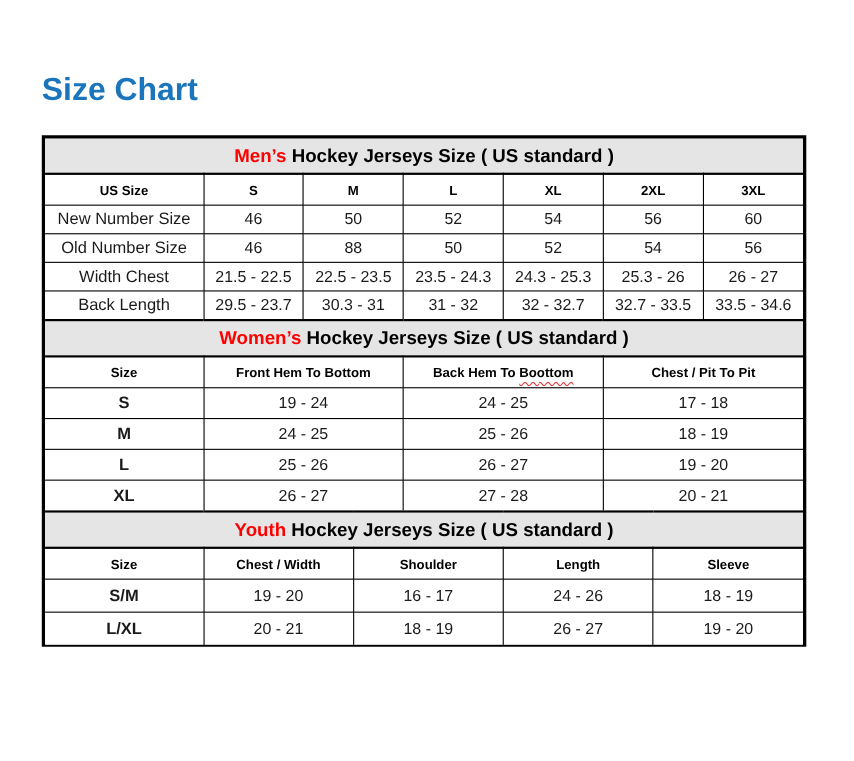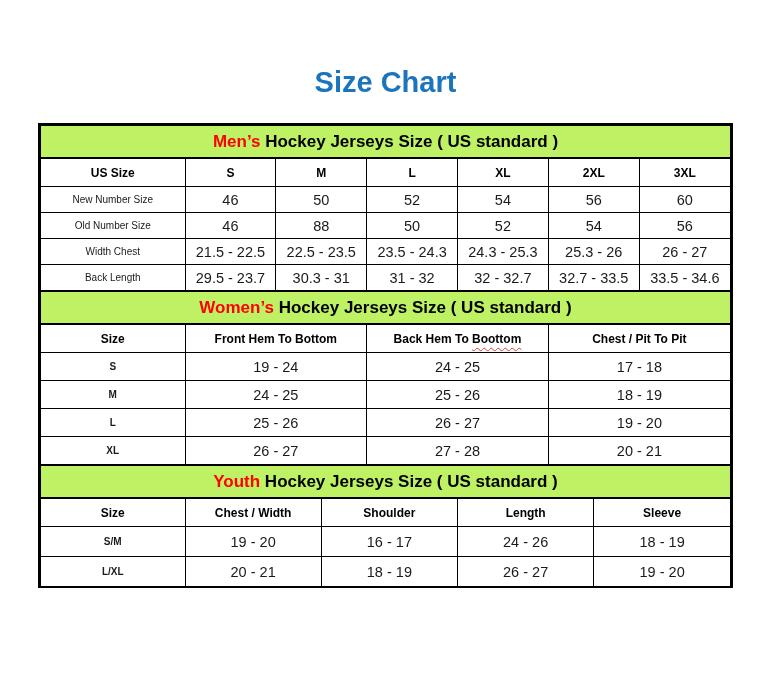--- a/index.html
+++ b/index.html
@@ -13,21 +13,20 @@
     width: 776px;
     height: 692px;
     background: #ffffff;
     overflow: hidden;
   }
   .page-title {
     position: absolute;
     left: 38px;
     top: 66px;
     width: 695px;
-    text-align: center;
     font-size: 29px;
     font-weight: bold;
     color: #1b75bc;
     letter-spacing: 0px;
   }
   .chart-wrap {
     position: absolute;
     left: 38px;
     top: 123px;
     width: 695px;
@@ -49,40 +48,40 @@
     font-size: 14.5px;
     color: #1a1a1a;
     overflow: hidden;
     white-space: nowrap;
   }
   table.size-table td:first-child, table.size-table th:first-child { border-left: none; }
   table.size-table td:last-child,  table.size-table th:last-child  { border-right: none; }
   table.size-table tr:last-child td { border-bottom: none; }
 
   tr.band td {
-    background: #bef264;
+    background: #e5e5e5;
     border-top: 2px solid #000;
     border-bottom: 2px solid #000;
     height: 31px;
     font-size: 17px;
     font-weight: bold;
     color: #000;
   }
   table.size-table:first-child tr.band td { border-top: none; }
   tr.band .accent { color: #ff0000; }
 
   tr.head th {
     height: 27px;
     font-weight: bold;
     font-size: 12px;
     color: #000;
     background: #fff;
   }
   tr.datarow td { background: #fff; }
-  tr.datarow td.rowlabel { font-size: 10px; }
+  tr.datarow td.rowlabel { font-size: 15px; }
   tr.datarow td.rowlabel.bold { font-weight: bold; }
 
   .sec-mens  tr.datarow td { height: 25px; }
   .sec-women tr.datarow td { height: 27px; }
   .sec-youth tr.datarow td { height: 29px; }
 
   .wavy {
     text-decoration-line: underline;
     text-decoration-style: wavy;
     text-decoration-color: #e03b3b;

